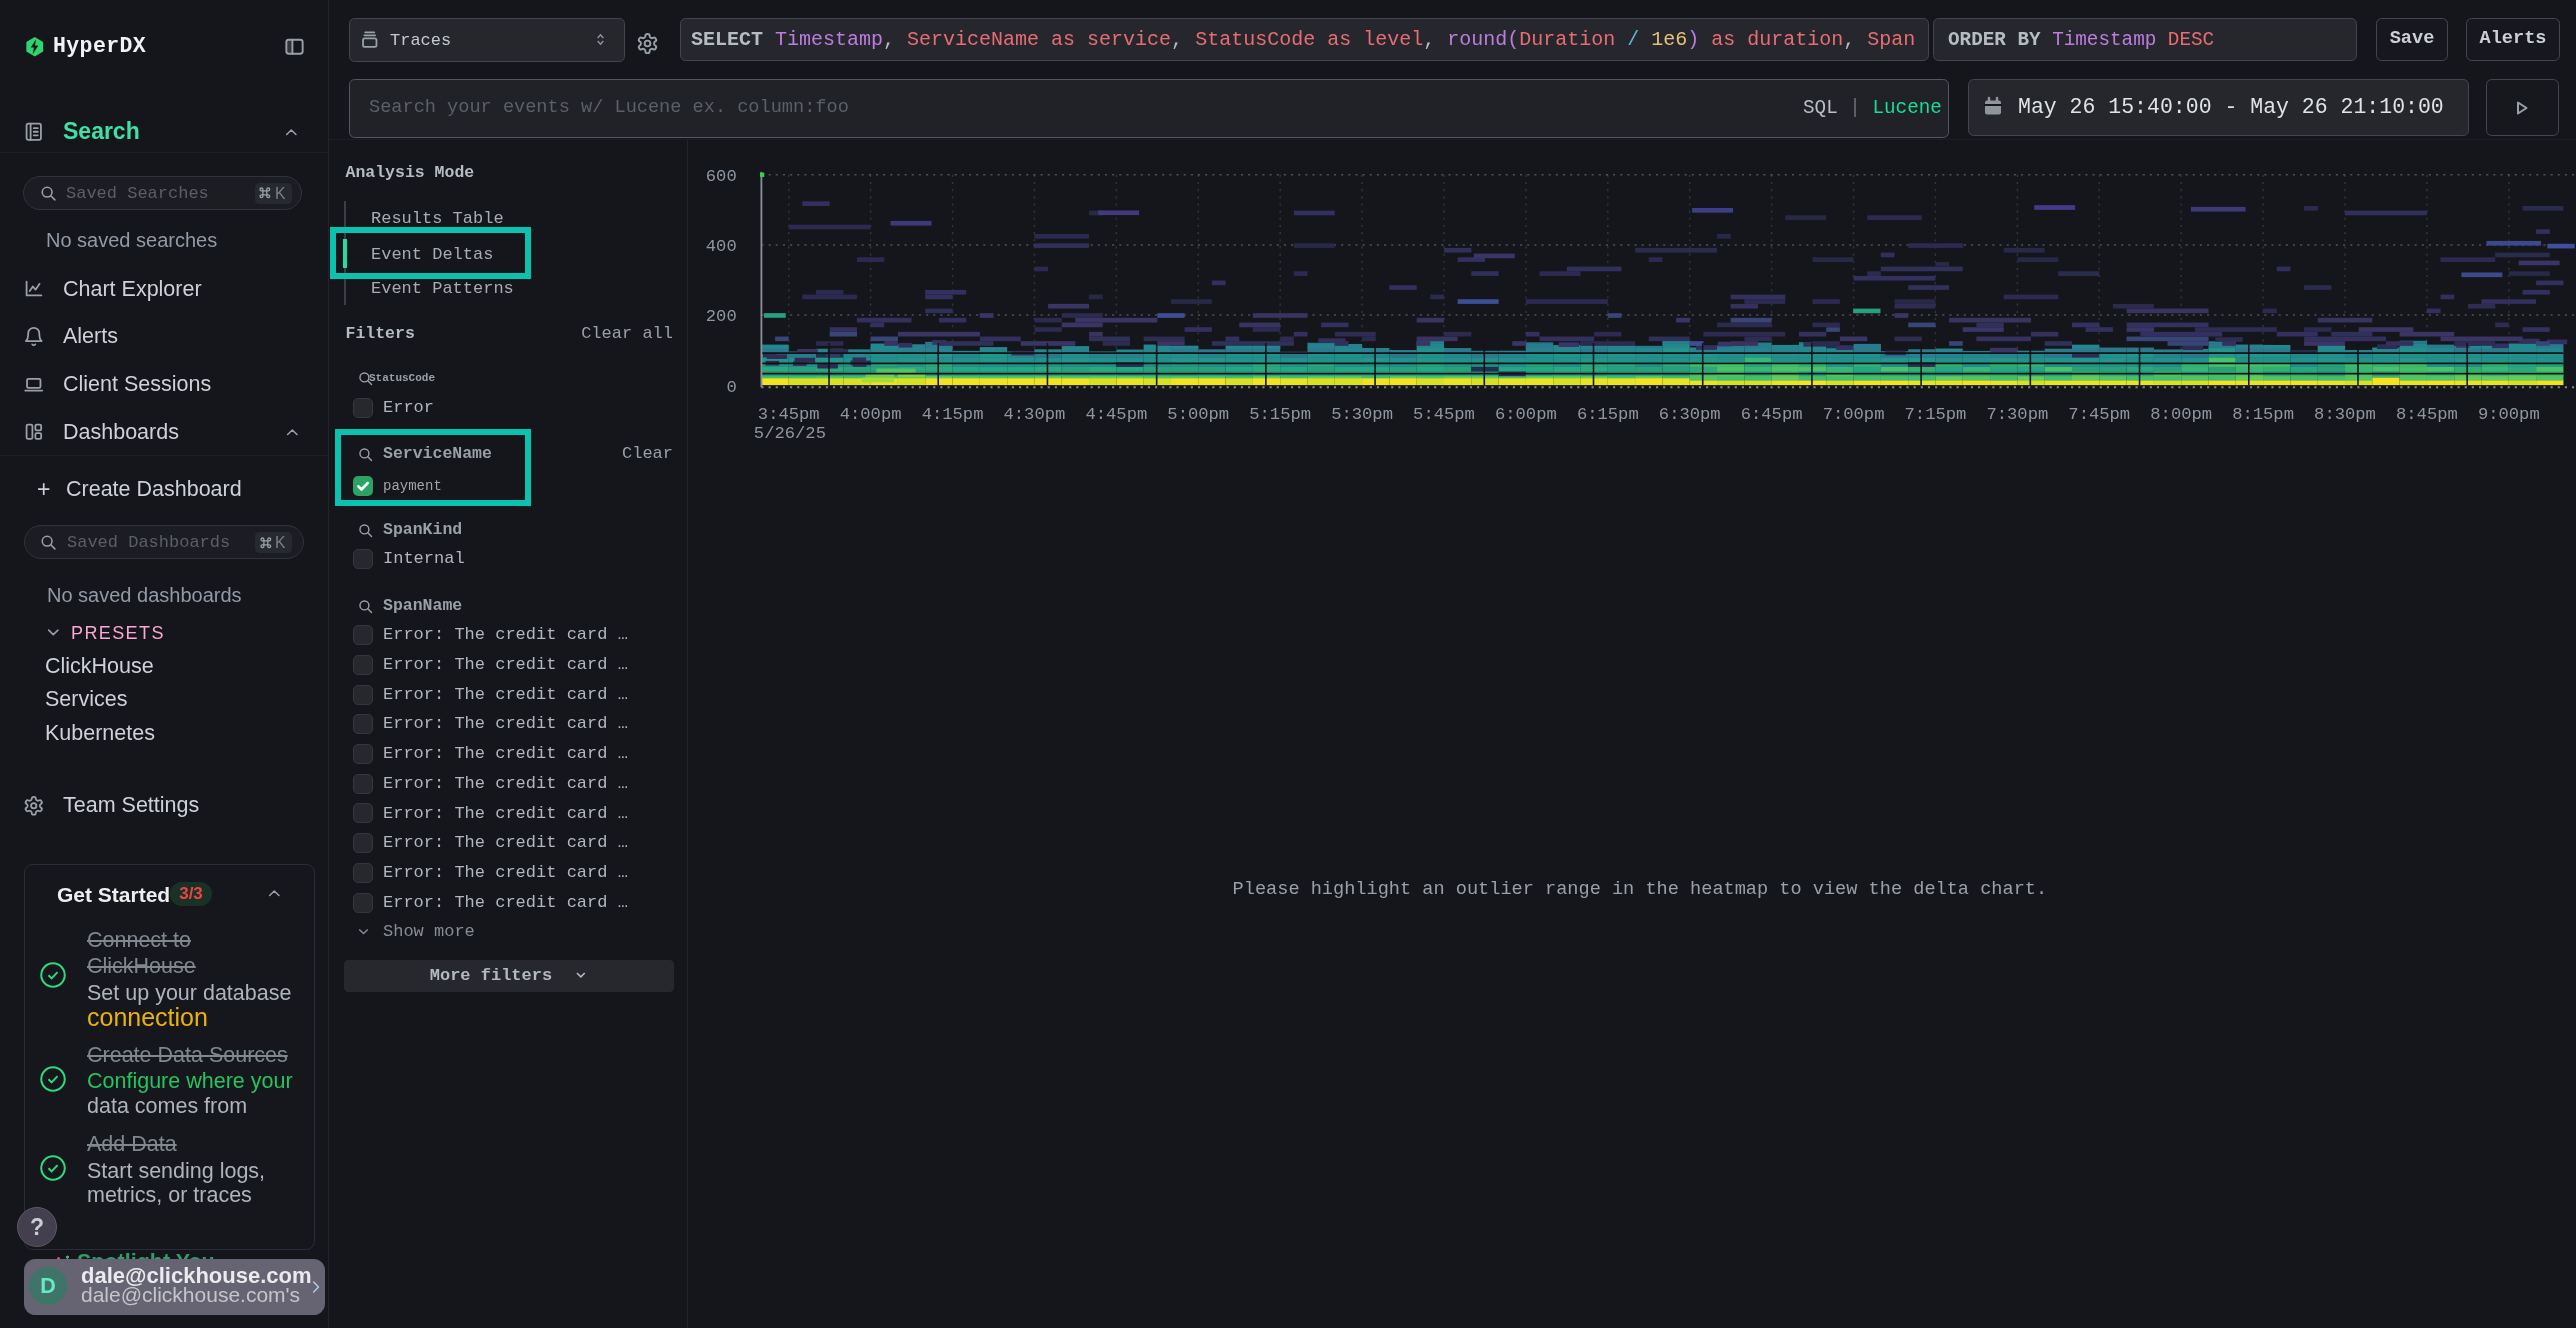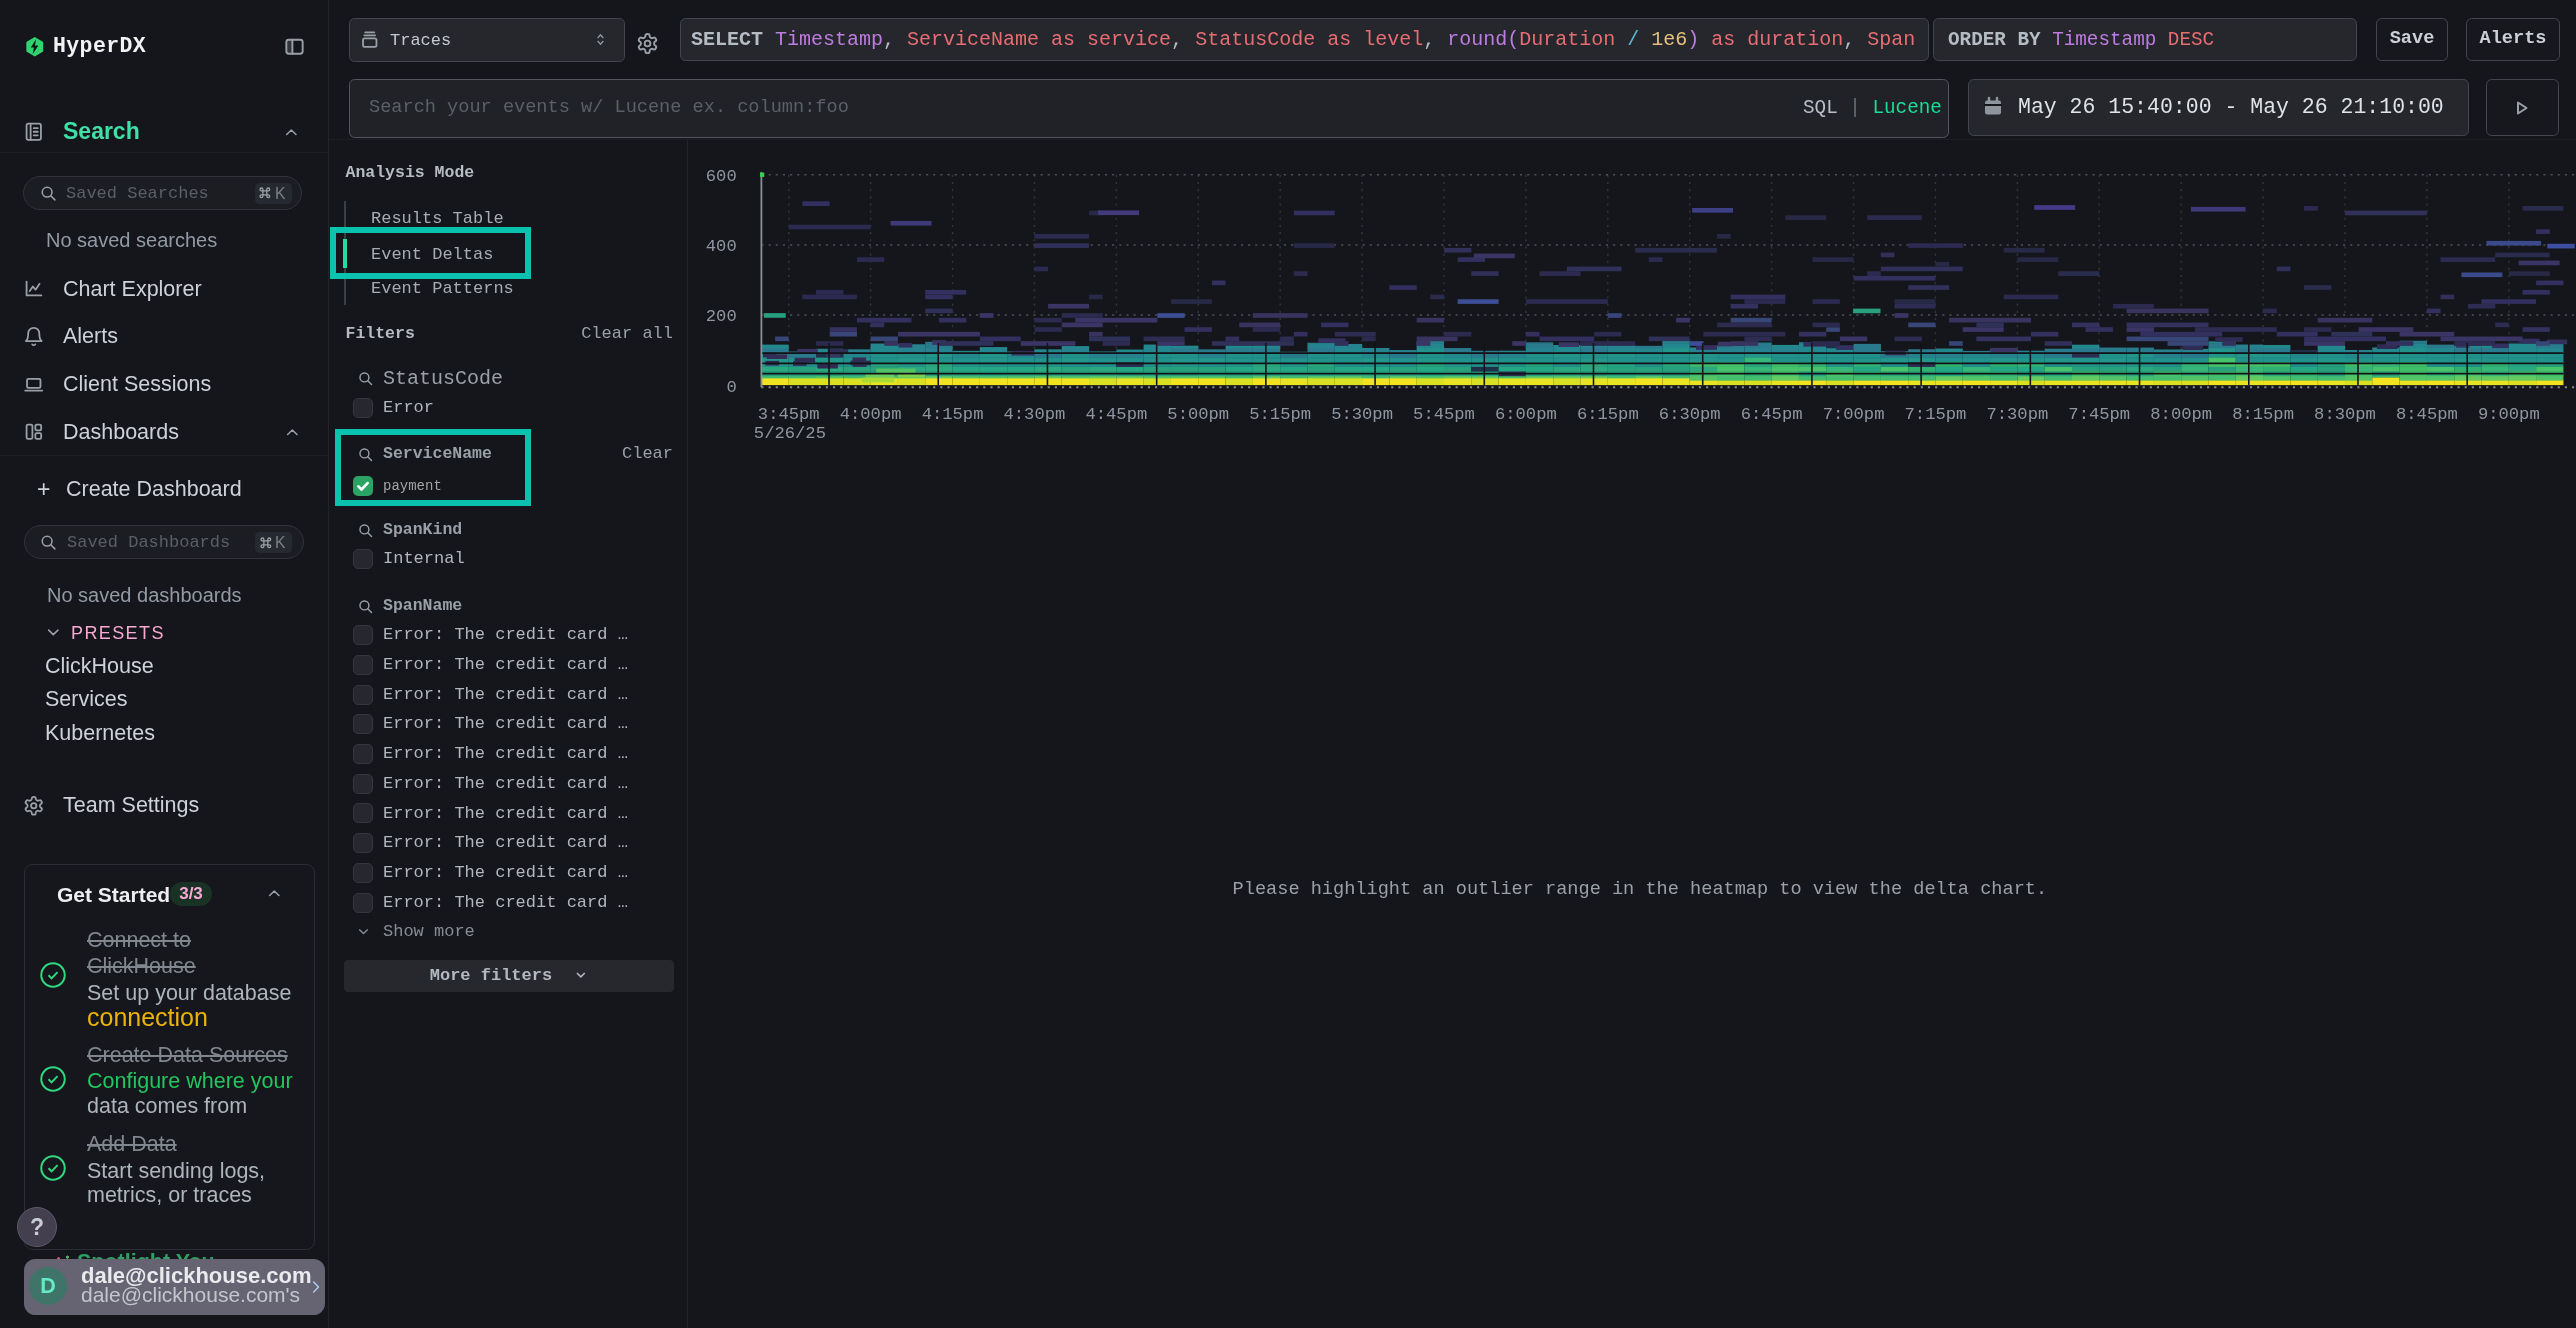--- a/index.html
+++ b/index.html
@@ -85,21 +85,21 @@
     <div style="position:absolute;left:45px;top:655px;height:23px;line-height:23px;font-size:21.5px;color:#ced2d8">ClickHouse</div>
     <div style="position:absolute;left:45px;top:688px;height:23px;line-height:23px;font-size:21.5px;color:#ced2d8">Services</div>
     <div style="position:absolute;left:45px;top:722px;height:23px;line-height:23px;font-size:21.5px;color:#ced2d8">Kubernetes</div>
     <svg style="position:absolute;left:23px;top:795px" width="21.5" height="21.5" viewBox="0 0 24 24" fill="none" stroke="#9aa0a8" stroke-width="2" stroke-linecap="round" stroke-linejoin="round">
       <circle cx="12" cy="12" r="3"></circle>
       <path d="M12.22 2h-.44a2 2 0 0 0-2 2v.18a2 2 0 0 1-1 1.73l-.43.25a2 2 0 0 1-2 0l-.15-.08a2 2 0 0 0-2.73.73l-.22.38a2 2 0 0 0 .73 2.73l.15.1a2 2 0 0 1 1 1.72v.51a2 2 0 0 1-1 1.74l-.15.09a2 2 0 0 0-.73 2.73l.22.38a2 2 0 0 0 2.73.73l.15-.08a2 2 0 0 1 2 0l.43.25a2 2 0 0 1 1 1.73V20a2 2 0 0 0 2 2h.44a2 2 0 0 0 2-2v-.18a2 2 0 0 1 1-1.73l.43-.25a2 2 0 0 1 2 0l.15.08a2 2 0 0 0 2.73-.73l.22-.39a2 2 0 0 0-.73-2.73l-.15-.08a2 2 0 0 1-1-1.74v-.5a2 2 0 0 1 1-1.74l.15-.09a2 2 0 0 0 .73-2.73l-.22-.38a2 2 0 0 0-2.73-.73l-.15.08a2 2 0 0 1-2 0l-.43-.25a2 2 0 0 1-1-1.73V4a2 2 0 0 0-2-2z"></path>
     </svg>
     <div style="position:absolute;left:63px;top:794px;height:23px;line-height:23px;font-size:21.5px;color:#ced2d8;">Team Settings</div>
     <div style="position:absolute;left:24px;top:864px;width:291px;height:386px;border-radius:8.6px;border:1.4px solid #2b2e34;background:#16171c"></div>
     <div style="position:absolute;left:57px;top:883px;height:23px;line-height:23px;font-weight:bold;font-size:21px;color:#eceef0">Get Started</div>
-    <div style="position:absolute;left:170px;top:882px;width:42px;height:24px;border-radius:12px;background:rgba(43,170,90,0.18);color:#f9a8d4;font-weight:bold;font-size:17px;text-align:center;line-height:24px">3/3</div>
+    <div style="position:absolute;left:170px;top:882px;width:42px;height:24px;border-radius:12px;background:rgba(43,170,90,0.18);color:#ef4444;font-weight:bold;font-size:17px;text-align:center;line-height:24px">3/3</div>
     <svg style="position:absolute;left:265px;top:884px" width="18.6" height="18.6" viewBox="0 0 24 24" fill="none" stroke="#9aa0a8" stroke-width="2" stroke-linecap="round" stroke-linejoin="round">
       <polyline points="6,14.8 12,9 18,14.8"></polyline>
     </svg>
     <svg style="position:absolute;left:38px;top:960px" width="30" height="30" viewBox="0 0 24 24" fill="none">
       <circle cx="12" cy="12" r="9.4" stroke="#2ed97f" stroke-width="1.6"></circle>
       <polyline points="8.4,12.2 10.9,14.7 15.6,9.7" stroke="#2ed97f" stroke-width="1.6"></polyline>
     </svg>
     <div style="position:absolute;left:87px;top:927px;height:26px;line-height:26px;font-size:21.5px;color:#80878f;text-decoration:line-through">Connect to</div>
     <div style="position:absolute;left:87px;top:953px;height:26px;line-height:26px;font-size:21.5px;color:#80878f;text-decoration:line-through">ClickHouse</div>
     <div style="position:absolute;left:87px;top:980px;height:26px;line-height:26px;font-size:21.5px;color:#aeb4bc">Set up your database</div>
@@ -175,21 +175,21 @@
     <div style="position:absolute;left:14.3px;top:99px;width:3.6px;height:29px;background:#25dba2"></div>
     <div class="mono" style="position:absolute;left:42px;top:68px;height:21.5px;line-height:21.5px;font-size:17px;color:#a6acb4">Results Table</div>
     <div class="mono" style="position:absolute;left:42px;top:104px;height:21.5px;line-height:21.5px;font-size:17px;color:#a6acb4">Event Deltas</div>
     <div class="mono" style="position:absolute;left:42px;top:138px;height:21.5px;line-height:21.5px;font-size:17px;color:#a6acb4">Event Patterns</div>
     <div class="mono" style="position:absolute;left:16.5px;top:184px;height:20px;line-height:20px;font-weight:bold;font-size:16.5px;color:#b6bcc4">Filters</div>
     <div class="mono" style="position:absolute;left:0px;top:184px;width:344px;height:20px;line-height:20px;font-size:17px;color:#9aa0a8;text-align:right">Clear all</div>
     <svg style="position:absolute;left:28px;top:230px" width="17" height="17" viewBox="0 0 24 24" fill="none" stroke="#9aa0a8" stroke-width="2" stroke-linecap="round" stroke-linejoin="round">
       <circle cx="10.5" cy="10.5" r="6.3"></circle>
       <line x1="15.2" y1="15.2" x2="20.5" y2="20.5"></line>
     </svg>
-    <div class="mono" style="position:absolute;left:54px;top:228px;height:21.5px;line-height:21.5px;font-weight:normal;font-size:20px;color:#9aa0a8">StatusCode</div>
+    <div class="mono" style="position:absolute;left:40px;top:228px;height:21.5px;line-height:21.5px;font-weight:bold;font-size:11px;color:#9aa0a8">StatusCode</div>
     <div style="position:absolute;left:23.6px;top:258px;width:20px;height:20px;border-radius:5px;background:#26282e;border:1.4px solid #34373e"></div>
     <div class="mono" style="position:absolute;left:54px;top:257px;height:21.5px;line-height:21.5px;font-size:17px;color:#b2b7bf;white-space:nowrap">Error</div>
     <svg style="position:absolute;left:28px;top:306px" width="17" height="17" viewBox="0 0 24 24" fill="none" stroke="#9aa0a8" stroke-width="2" stroke-linecap="round" stroke-linejoin="round">
       <circle cx="10.5" cy="10.5" r="6.3"></circle>
       <line x1="15.2" y1="15.2" x2="20.5" y2="20.5"></line>
     </svg>
     <div class="mono" style="position:absolute;left:54px;top:303px;height:21.5px;line-height:21.5px;font-weight:bold;font-size:16.5px;color:#9aa0a8">ServiceName</div>
     <div style="position:absolute;left:23.6px;top:336px;width:20px;height:20px;border-radius:5px;background:#2aa364"><svg width="20" height="20" viewBox="0 0 24 24" fill="none" stroke="#fff" stroke-width="3.2" stroke-linecap="round" stroke-linejoin="round">
         <polyline points="6.5,12.5 10.2,16.2 17.5,8.5"></polyline>
       </svg></div>

